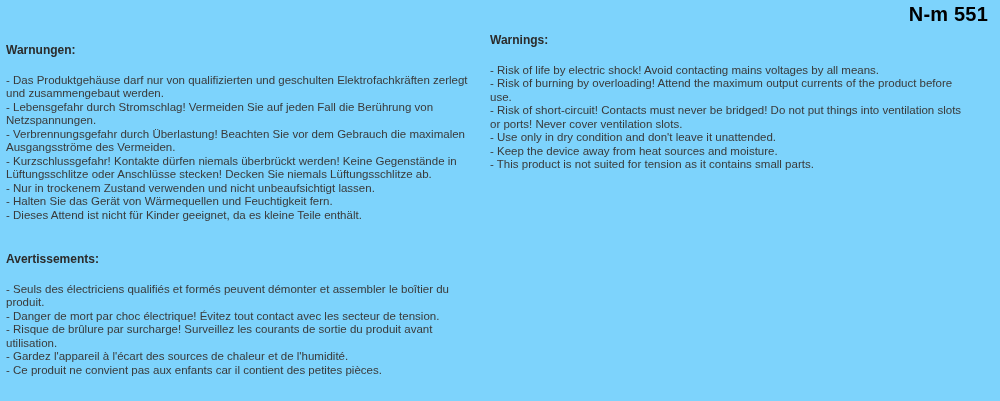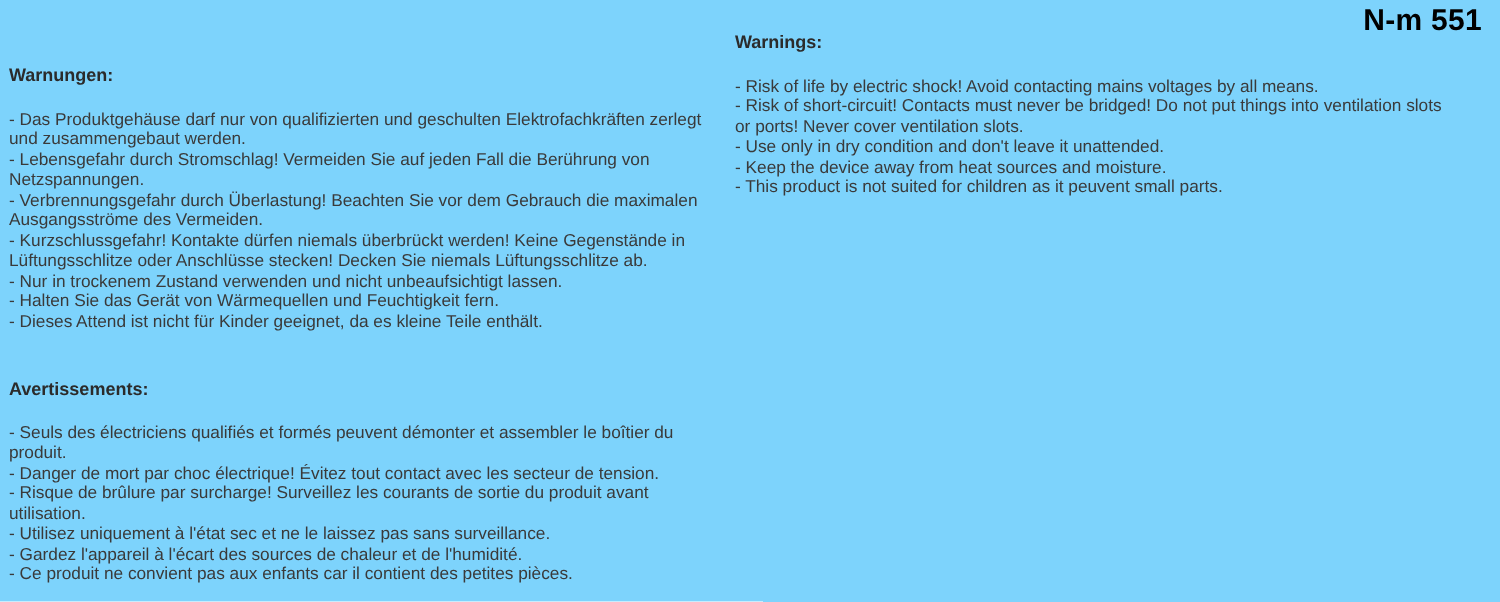--- a/index.html
+++ b/index.html
@@ -32,21 +32,21 @@
     line-height: 13.5px;
     color: #3a3a3a;
   }
   .col-left {
     left: 6px;
     top: 30px;
     width: 482px;
   }
   .col-right {
     left: 490px;
-    top: 8px;
+    top: 20px;
     width: 506px;
   }
   .section-heading {
     font-weight: bold;
     color: #2b2b2b;
     font-size: 12px;
     margin: 14px 0 16px 0;
   }
   .section + .section {
     margin-top: 31px;
@@ -83,37 +83,38 @@
     </div>
 
     <div class="section">
       <p class="section-heading">Avertissements:</p>
       <div>
         <p class="warning-item">- Seuls des électriciens qualifiés et formés peuvent démonter et assembler le boîtier du
 produit.</p>
         <p class="warning-item">- Danger de mort par choc électrique! Évitez tout contact avec les secteur de tension.</p>
         <p class="warning-item">- Risque de brûlure par surcharge! Surveillez les courants de sortie du produit avant
 utilisation.</p>
-        <p class="warning-item">- Utilisez uniquement à l'état sec et ne le laissez pas sans surveillance.</p>
         <p class="warning-item">- Gardez l'appareil à l'écart des sources de chaleur et de l'humidité.</p>
         <p class="warning-item">- Ce produit ne convient pas aux enfants car il contient des petites pièces.</p>
       </div>
     </div>
 
   </div>
 
   <div class="col col-right">
 
     <div class="section">
       <p class="section-heading">Warnings:</p>
       <div>
         <p class="warning-item">- Risk of life by electric shock! Avoid contacting mains voltages by all means.</p>
+        <p class="warning-item">- Risk of burning by overloading! Attend the maximum output currents of the product before
+use.</p>
         <p class="warning-item">- Risk of short-circuit! Contacts must never be bridged! Do not put things into ventilation slots
 or ports! Never cover ventilation slots.</p>
         <p class="warning-item">- Use only in dry condition and don't leave it unattended.</p>
         <p class="warning-item">- Keep the device away from heat sources and moisture.</p>
-        <p class="warning-item">- This product is not suited for children as it peuvent small parts.</p>
+        <p class="warning-item">- This product is not suited for tension as it contains small parts.</p>
       </div>
     </div>
 
   </div>
 
 </div>
 
 </body></html>

